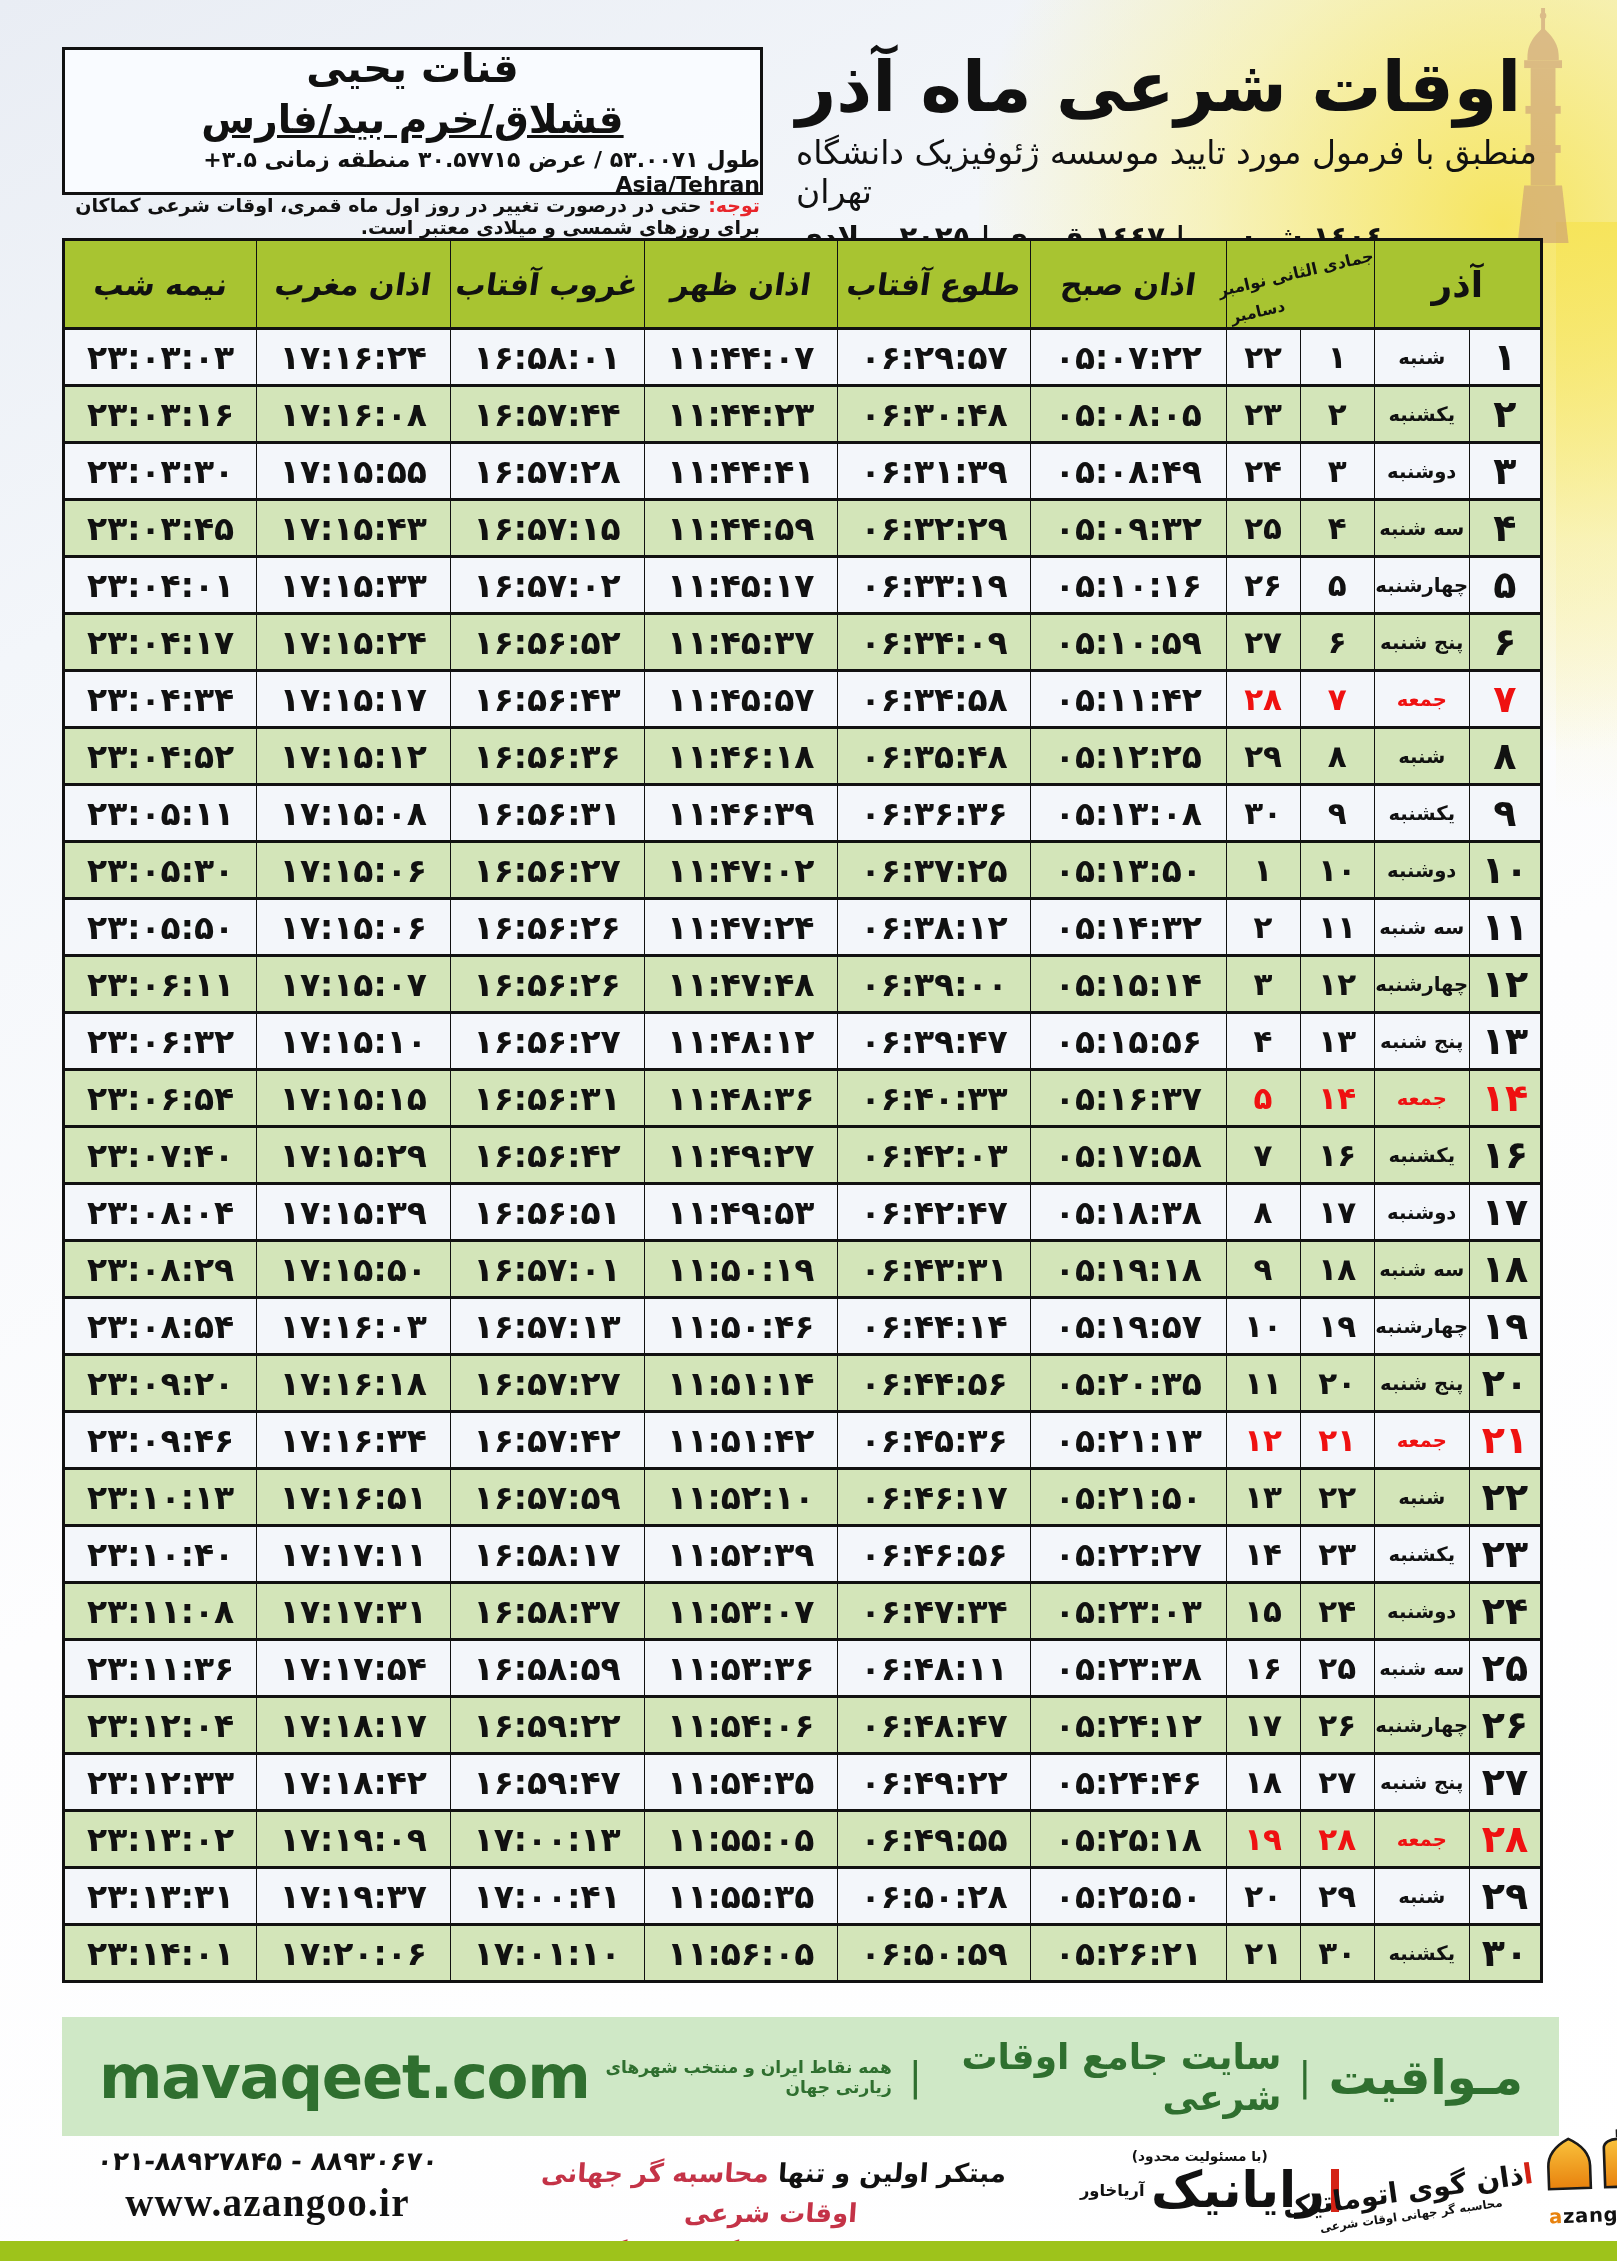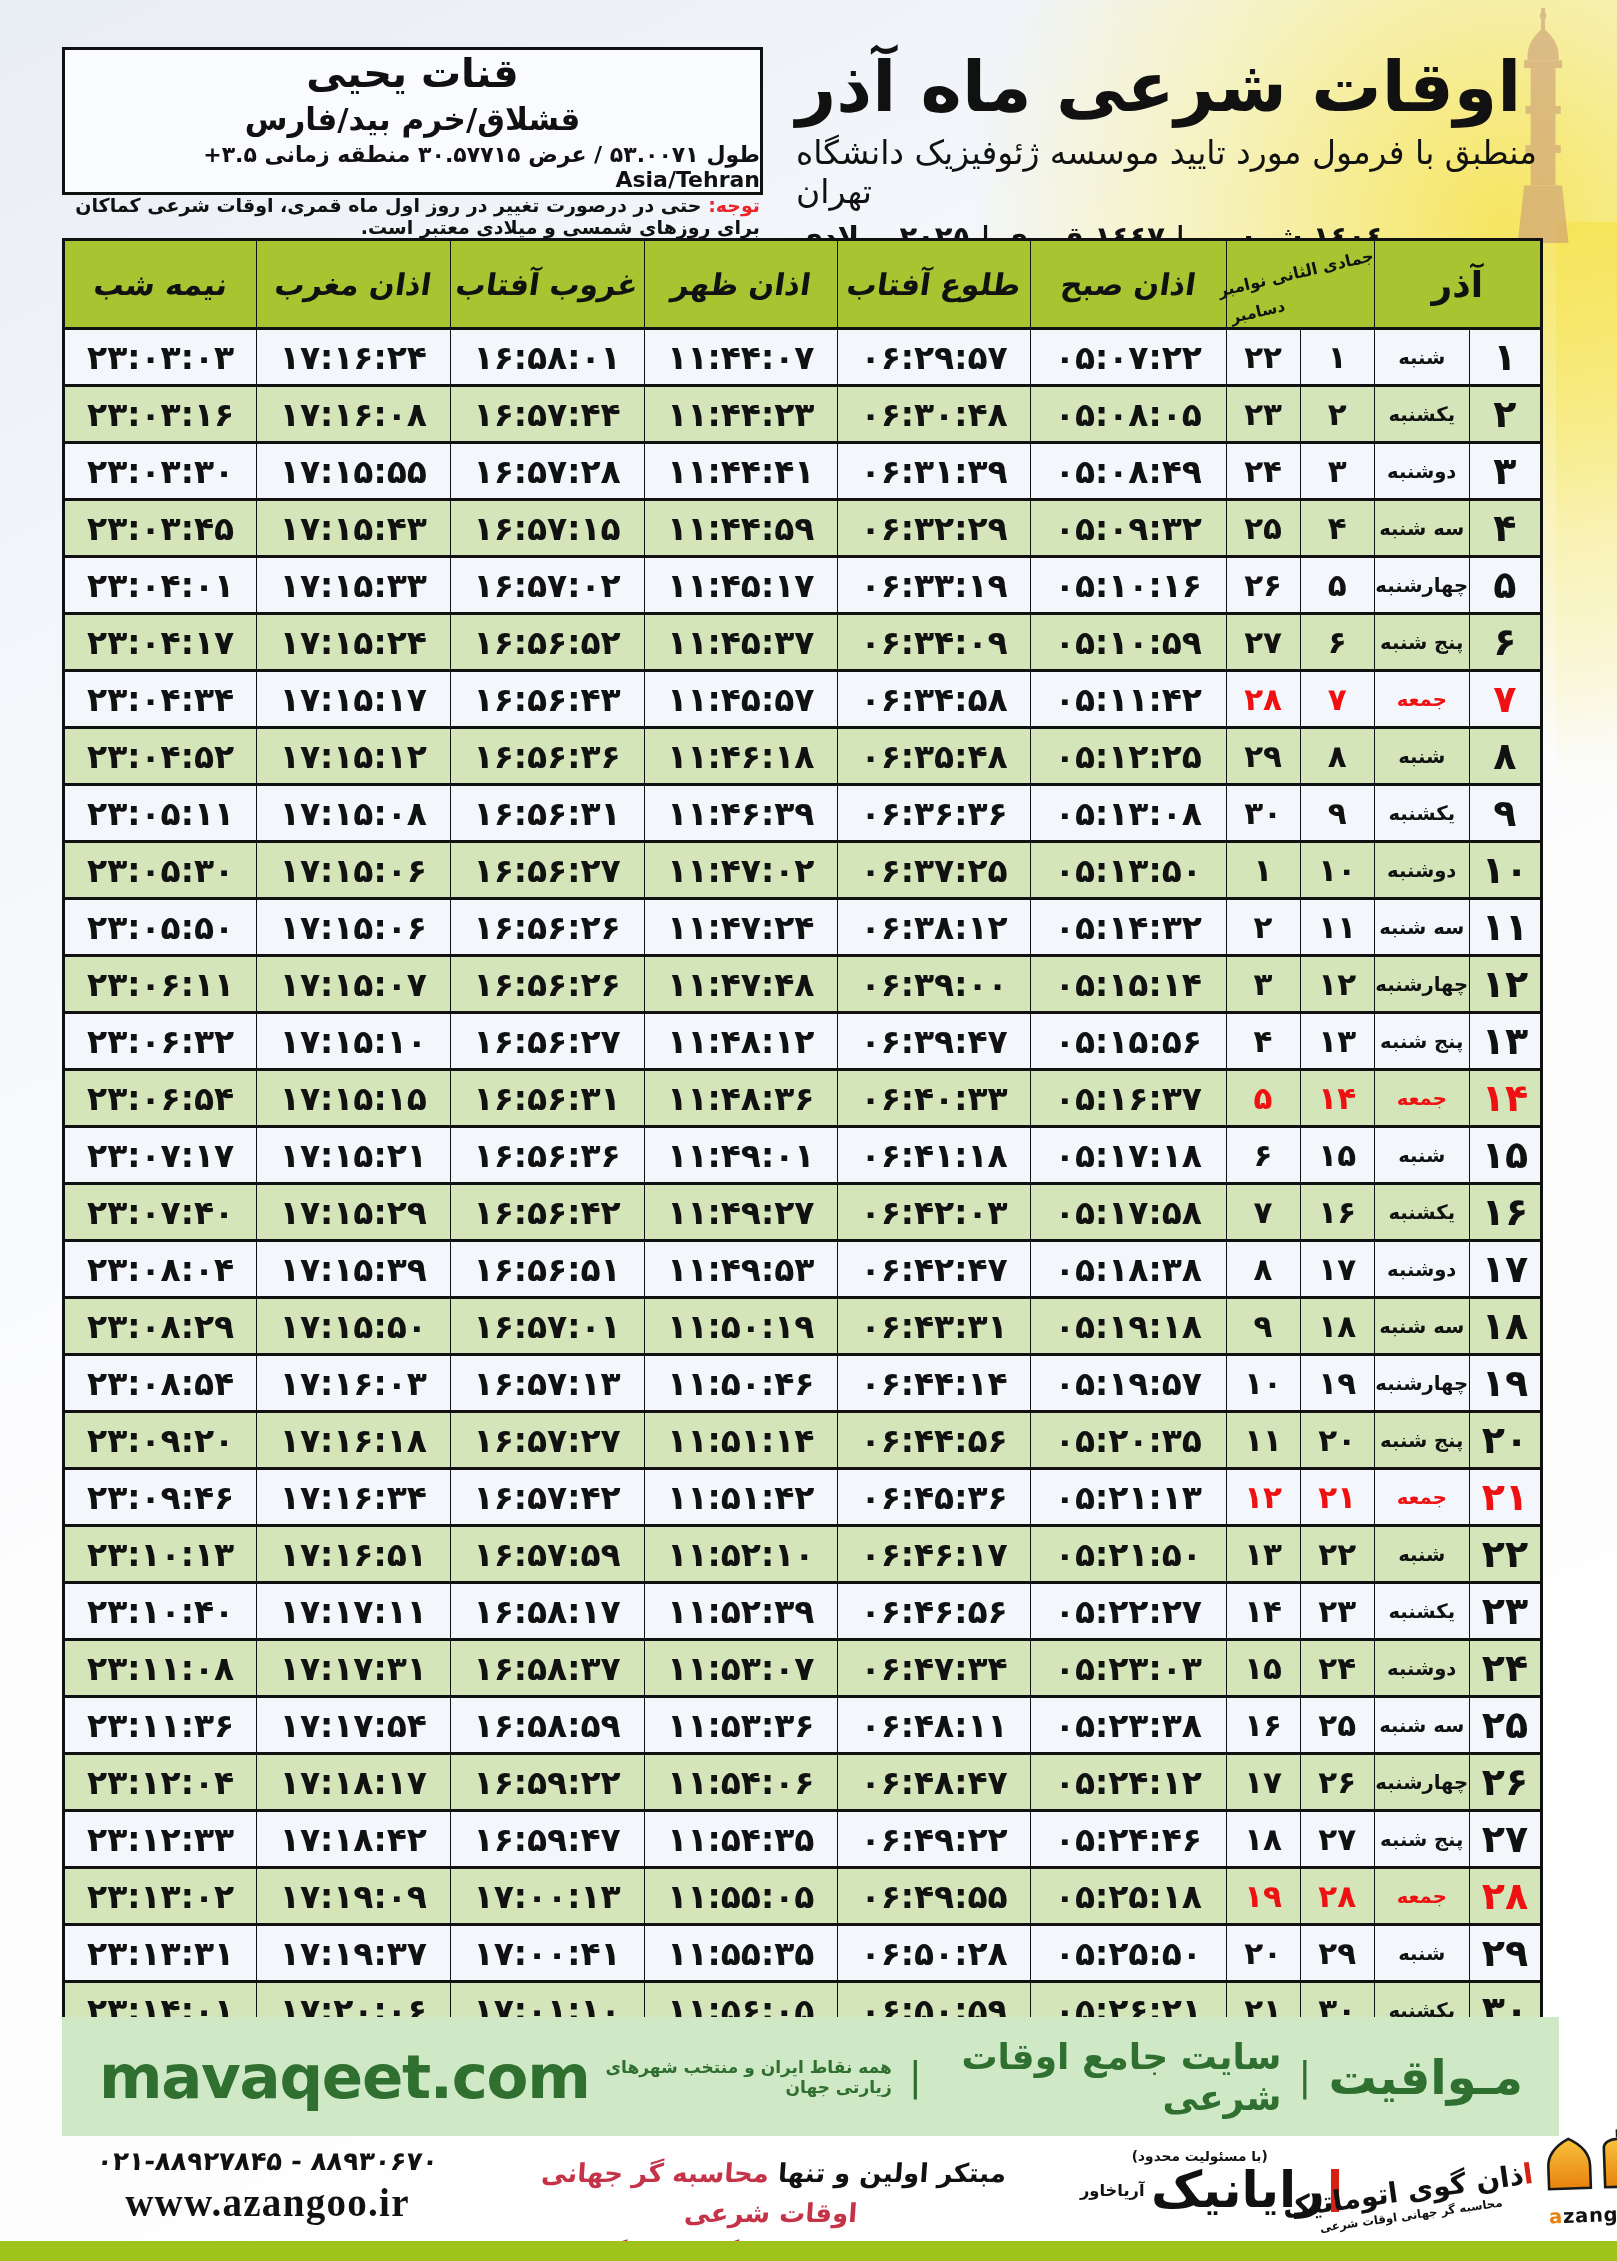--- a/index.html
+++ b/index.html
@@ -11,21 +11,21 @@
   
   .glow{position:absolute;right:0;top:0;width:639px;height:750px;pointer-events:none;
     background:radial-gradient(ellipse at 82% 30%,rgba(246,228,88,.95) 0%,rgba(248,238,140,.55) 40%,rgba(255,255,255,0) 72%);}
   .side-glow{position:absolute;right:0;top:222px;width:62px;height:587px;pointer-events:none;
     background:linear-gradient(180deg,rgba(246,228,88,.9),rgba(249,240,160,.4) 55%,rgba(255,255,255,0));}
   .minaret{position:absolute;right:22px;top:7.8px;opacity:.8;}
   
   .loc-box{position:absolute;left:62px;top:47px;width:695px;height:142px;border:3.3px solid #111;
     background:rgba(250,252,255,.92);display:flex;flex-direction:column;align-items:center;justify-content:center;gap:5.2px;}
   .loc-name{font-size:40px;font-weight:900;}
-  .loc-region{font-size:31px;font-weight:800;}
+  .loc-region{font-size:39px;font-weight:800;text-decoration:underline;}
   .loc-coords{font-size:22px;font-weight:800;direction:rtl;}
   
   .title-wrap{position:absolute;right:0;top:44px;width:822px;text-align:left;direction:rtl;}
   .main-title{font-size:70px;font-weight:900;line-height:1.25;}
   .sub-title{font-size:33px;font-weight:400;margin-top:1.3px;}
   .years-line{font-size:29px;font-weight:700;margin-top:9px;}
   
   .note-line{position:absolute;left:62px;top:194px;width:698px;direction:rtl;font-size:19px;font-weight:800;}
   .note-label{color:#e8262b;}
   
@@ -308,32 +308,20 @@
           <td class="time">۱۷:۱۵:۱۵</td>
           <td class="time">۱۶:۵۶:۳۱</td>
           <td class="time">۱۱:۴۸:۳۶</td>
           <td class="time">۰۶:۴۰:۳۳</td>
           <td class="time">۰۵:۱۶:۳۷</td>
           <td class="num datecell">۵</td>
           <td class="num datecell">۱۴</td>
           <td class="weekday datecell">جمعه</td>
           <td class="azar datecell">۱۴</td>
         </tr>
-        <tr class="light">
-          <td class="time">۲۳:۰۷:۱۷</td>
-          <td class="time">۱۷:۱۵:۲۱</td>
-          <td class="time">۱۶:۵۶:۳۶</td>
-          <td class="time">۱۱:۴۹:۰۱</td>
-          <td class="time">۰۶:۴۱:۱۸</td>
-          <td class="time">۰۵:۱۷:۱۸</td>
-          <td class="num datecell">۶</td>
-          <td class="num datecell">۱۵</td>
-          <td class="weekday datecell">شنبه</td>
-          <td class="azar datecell">۱۵</td>
-        </tr>
         <tr class="green">
           <td class="time">۲۳:۰۷:۴۰</td>
           <td class="time">۱۷:۱۵:۲۹</td>
           <td class="time">۱۶:۵۶:۴۲</td>
           <td class="time">۱۱:۴۹:۲۷</td>
           <td class="time">۰۶:۴۲:۰۳</td>
           <td class="time">۰۵:۱۷:۵۸</td>
           <td class="num datecell">۷</td>
           <td class="num datecell">۱۶</td>
           <td class="weekday datecell">یکشنبه</td>

